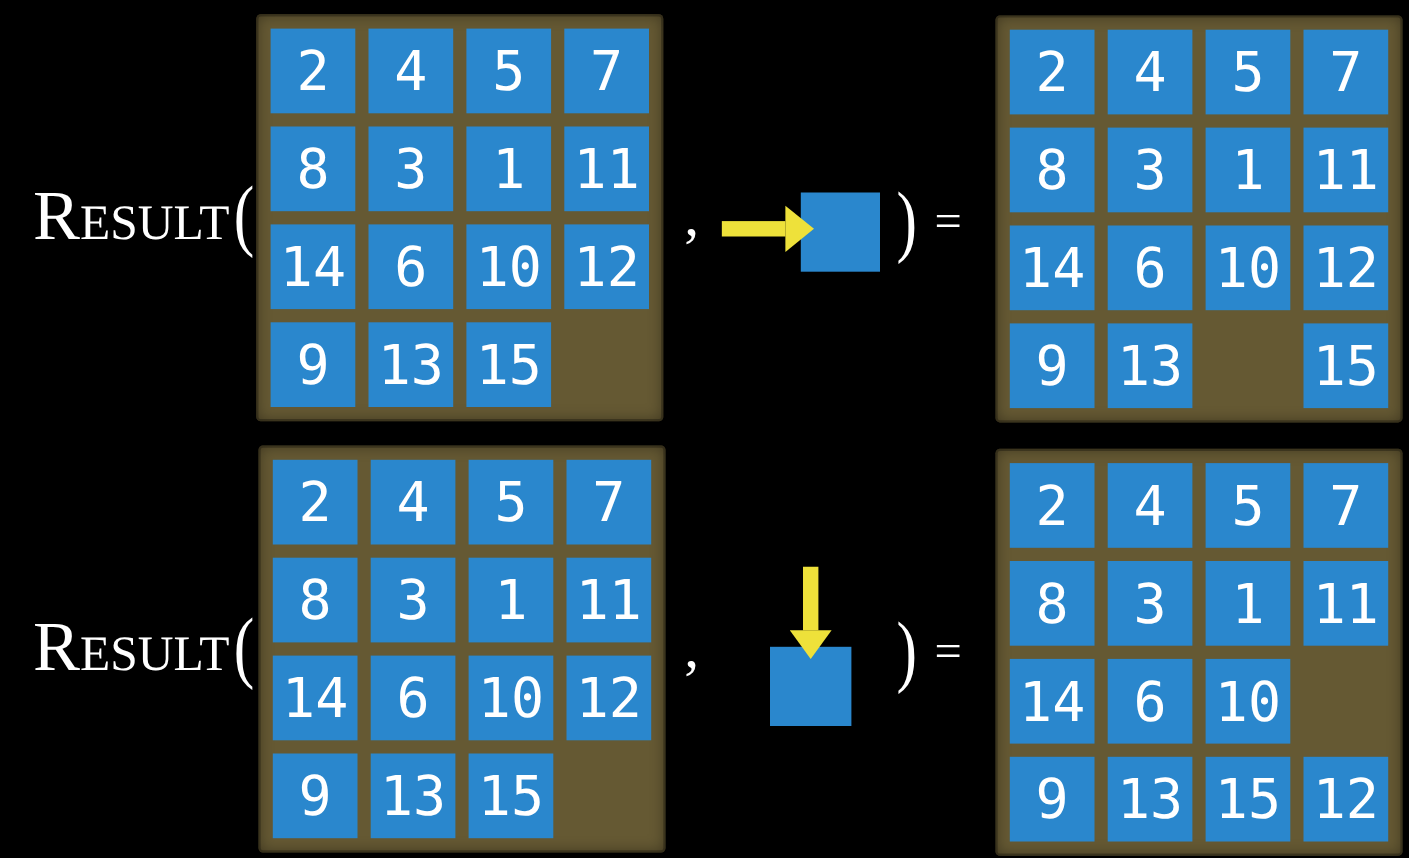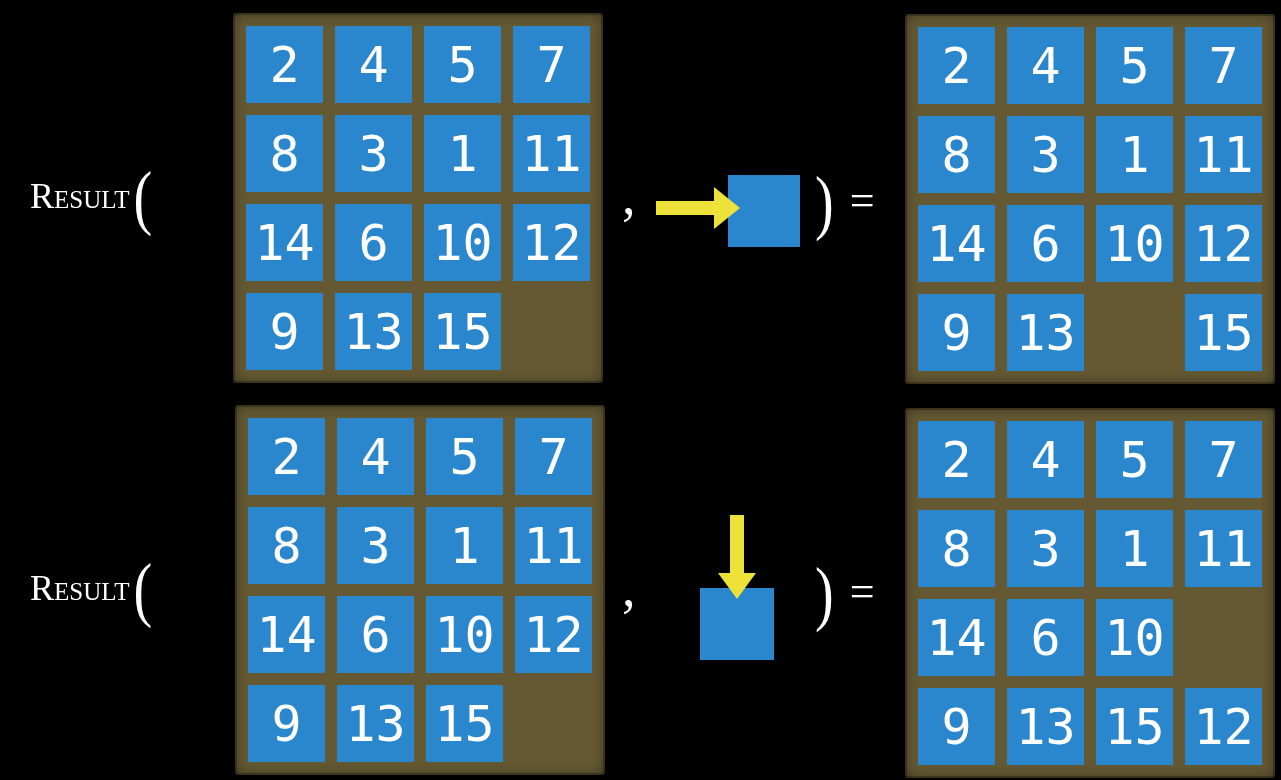--- a/index.html
+++ b/index.html
@@ -12,21 +12,21 @@
     color:#fff;
   }
   .abs{position:absolute;}
   .vcenter{transform:translateY(-50%);}
 
   
   .label-group{display:flex;align-items:center;gap:4px;}
   .fn{
     font-family:"Liberation Serif", serif;
     font-variant:small-caps;
-    font-size:36px;
+    font-size:64px;
     line-height:1;
     white-space:nowrap;
   }
   .paren{
     font-family:"Liberation Serif", serif;
     font-size:56px;
     line-height:1;
     display:inline-block;
     transform:scaleY(1.30);
     transform-origin:center;

